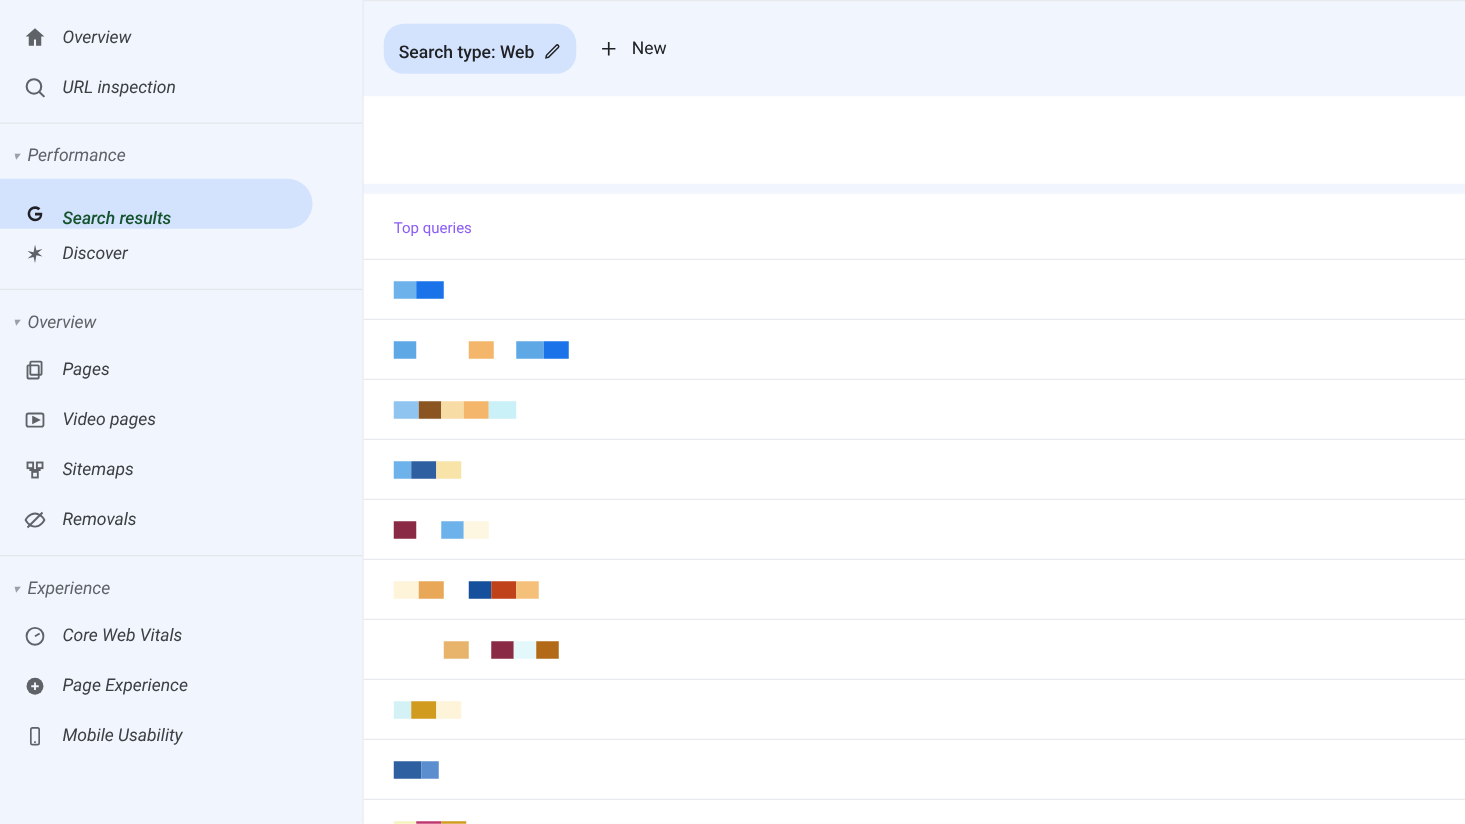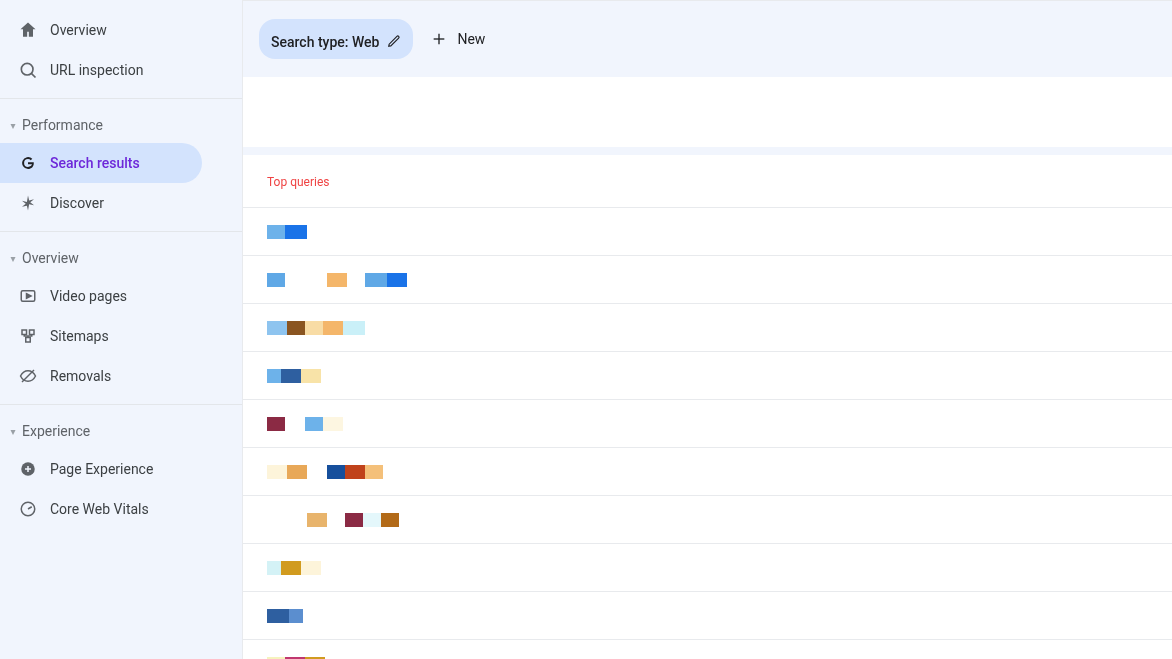--- a/index.html
+++ b/index.html
@@ -10,24 +10,25 @@
     color: #202124;
     font-size: 14px;
     width: 1172px;
     height: 659px;
     overflow: hidden;
   }
   .app { display: flex; height: 100%; }
 
   
   .sidebar {
-    width: 242px;
+    width: 290px;
     background: #f1f5fd;
     padding-top: 10px;
     overflow-y: auto;
+    font-style: italic;
   }
   .nav-item {
     display: flex;
     align-items: center;
     height: 40px;
     padding-left: 16px;
     cursor: pointer;
     color: #3c4043;
     font-size: 14px;
   }
@@ -36,21 +37,22 @@
     display: flex; align-items: center; justify-content: center;
     margin-right: 10px;
     color: #5f6368;
   }
   .nav-item.active {
     background: #d3e3fd;
     border-top-right-radius: 20px;
     border-bottom-right-radius: 20px;
     margin-right: 40px;
     font-weight: 500;
-    color: #6d28d9;
+    color: #14532d;
+    align-items: flex-end;
   }
   .nav-item.active .icon-slot { color: #202124; }
 
   .section-row {
     display: flex; align-items: center;
     height: 36px;
     padding-left: 4px;
     color: #5f6368;
     font-size: 14px;
     cursor: pointer;
@@ -114,21 +116,21 @@
     margin: 0;
     min-height: 70px;
     border-radius: 0;
   }
   .panel.header { height: 50px; }
 
   .table-header {
     background: #ffffff;
     padding: 20px 24px 18px 24px;
     font-size: 12px;
-    color: #ef4444;
+    color: #8b5cf6;
     border-bottom: 1px solid #e8eaed;
     margin-top: 8px;
   }
   .table {
     background: #ffffff;
   }
   .row {
     height: 48px;
     display: flex;
     align-items: center;
@@ -198,20 +200,29 @@
     </div>
 
 
     <div class="divider"></div>
 
     <div class="section-row">
       <span class="chev">▾</span>
       <span>Overview</span>
     </div>
 
+    <div class="nav-item">
+      <span class="icon-slot">
+        <svg width="18" height="18" viewBox="0 0 24 24" fill="none" stroke="currentColor" stroke-width="2">
+            <rect x="7" y="3" width="12" height="14" rx="1"></rect>
+            <rect x="4" y="7" width="12" height="14" rx="1"></rect>
+          </svg>
+      </span>
+      <span>Pages</span>
+    </div>
 
     <div class="nav-item">
       <span class="icon-slot">
         <svg width="18" height="18" viewBox="0 0 24 24" fill="none" stroke="currentColor" stroke-width="2">
             <rect x="3" y="5" width="18" height="14" rx="2"></rect>
             <polygon points="10,9 16,12 10,15" fill="currentColor"></polygon>
           </svg>
       </span>
       <span>Video pages</span>
     </div>
@@ -240,38 +251,47 @@
 
     <div class="divider"></div>
 
     <div class="section-row">
       <span class="chev">▾</span>
       <span>Experience</span>
     </div>
 
     <div class="nav-item">
       <span class="icon-slot">
+        <svg width="18" height="18" viewBox="0 0 24 24" fill="none" stroke="currentColor" stroke-width="2">
+            <circle cx="12" cy="12" r="9"></circle>
+            <path d="M12 12l5-3"></path>
+          </svg>
+      </span>
+      <span>Core Web Vitals</span>
+    </div>
+
+    <div class="nav-item">
+      <span class="icon-slot">
         <svg width="18" height="18" viewBox="0 0 24 24" fill="currentColor">
             <circle cx="12" cy="12" r="9"></circle>
             <path d="M12 8v8M8 12h8" stroke="#f1f5fd" stroke-width="2"></path>
           </svg>
       </span>
       <span>Page Experience</span>
     </div>
 
     <div class="nav-item">
       <span class="icon-slot">
-        <svg width="18" height="18" viewBox="0 0 24 24" fill="none" stroke="currentColor" stroke-width="2">
-            <circle cx="12" cy="12" r="9"></circle>
-            <path d="M12 12l5-3"></path>
-          </svg>
-      </span>
-      <span>Core Web Vitals</span>
-    </div>
-
+        <svg width="16" height="18" viewBox="0 0 24 24" fill="none" stroke="currentColor" stroke-width="2">
+            <rect x="7" y="2" width="10" height="20" rx="2"></rect>
+            <line x1="11" y1="19" x2="13" y2="19"></line>
+          </svg>
+      </span>
+      <span>Mobile Usability</span>
+    </div>
 
   </nav>
 
   <main class="main">
 
     <div class="filter-bar">
       <span class="chip">
         <span>Search type: Web</span>
         <span class="pen">
           <svg width="14" height="14" viewBox="0 0 24 24" fill="none" stroke="#202124" stroke-width="2">

